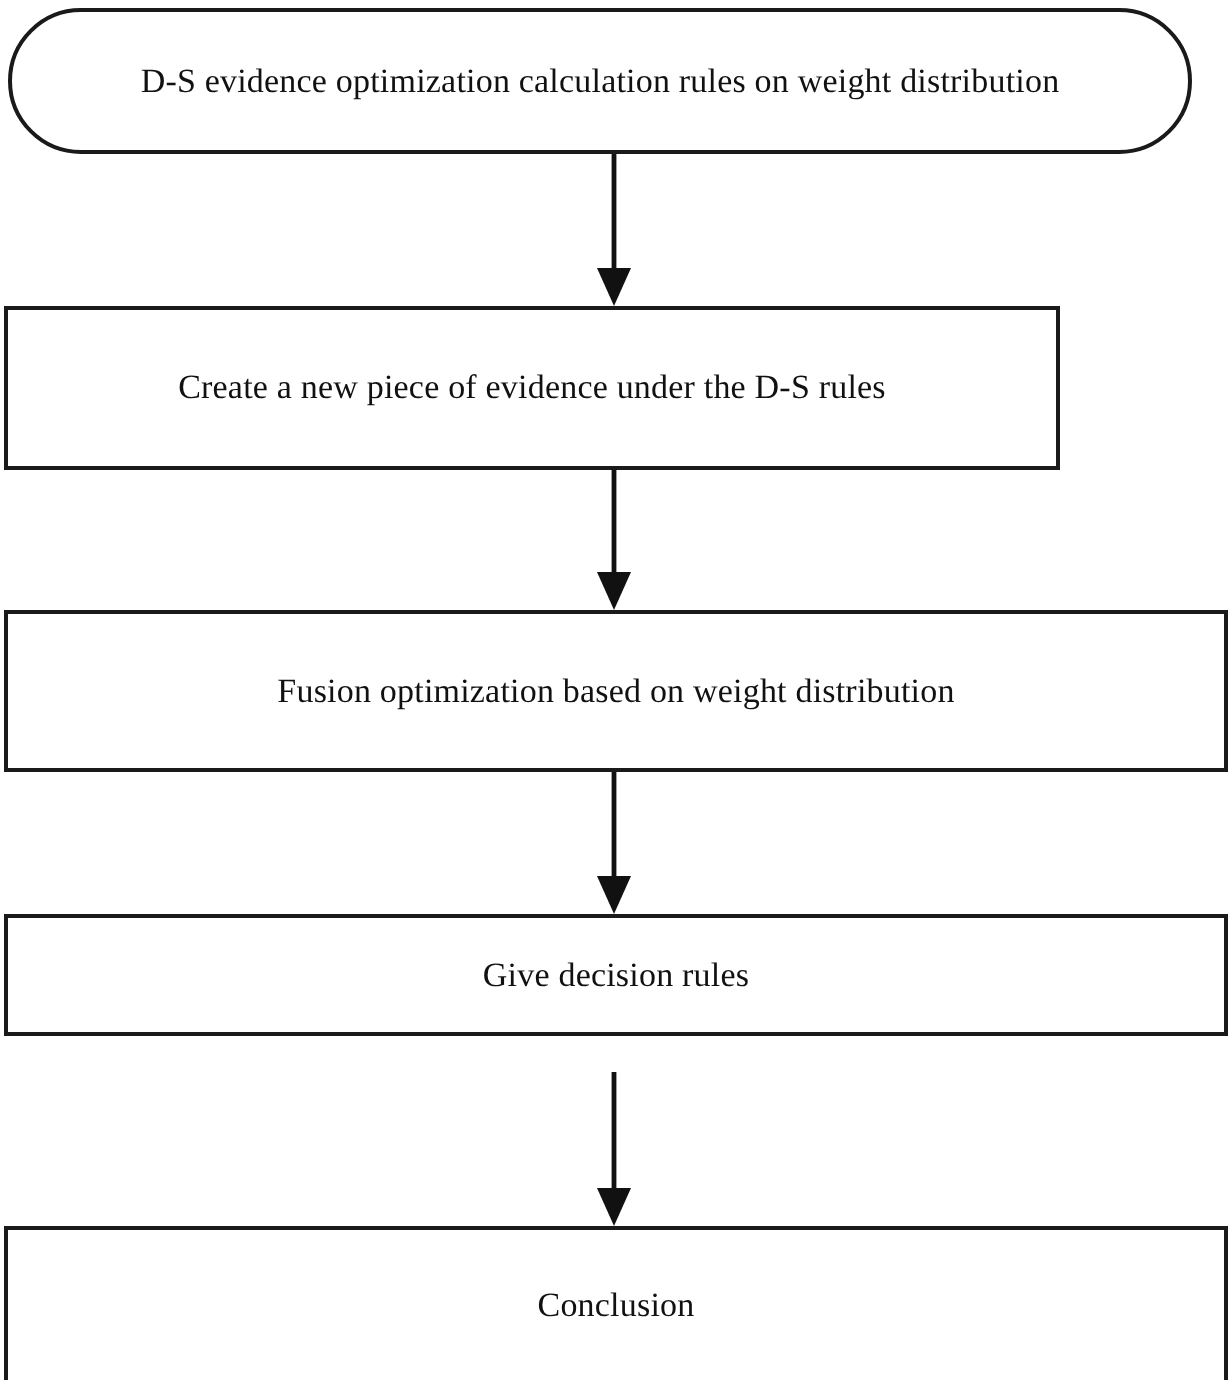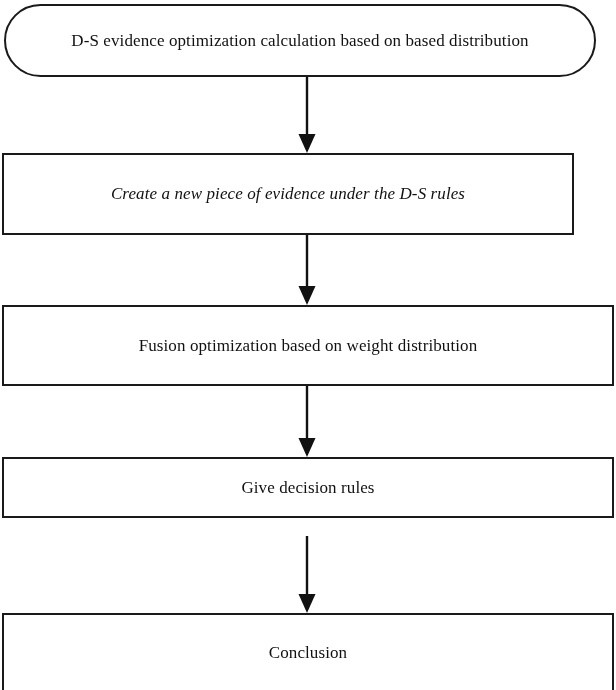--- a/index.html
+++ b/index.html
@@ -51,23 +51,22 @@
   #node-start {
     left: 4px;
     top: 4px;
     width: 592px;
     height: 73px;
   }
 
   #node-create-evidence {
     left: 2px;
     top: 153px;
-    width: 572px;
+    width: 528px;
     height: 82px;
-    font-style: italic;
   }
 
   #node-fusion-optimization {
     left: 2px;
     top: 305px;
     width: 612px;
     height: 81px;
   }
 
   #node-decision-rules {
@@ -132,21 +131,21 @@
       <polygon class="conn-head" points="307,457 298.5,438 315.5,438"></polygon>
     </g>
 
     <g>
       <line class="conn-line" x1="307" y1="536" x2="307" y2="602"></line>
       <polygon class="conn-head" points="307,613 298.5,594 315.5,594"></polygon>
     </g>
   </svg>
 
   <div class="node stadium" id="node-start">
-    <span class="node-label">D-S evidence optimization calculation based on based distribution</span>
+    <span class="node-label">D-S evidence optimization calculation rules on weight distribution</span>
   </div>
 
   <div class="node" id="node-create-evidence">
     <span class="node-label">Create a new piece of evidence under the D-S rules</span>
   </div>
 
   <div class="node" id="node-fusion-optimization">
     <span class="node-label">Fusion optimization based on weight distribution</span>
   </div>
 

